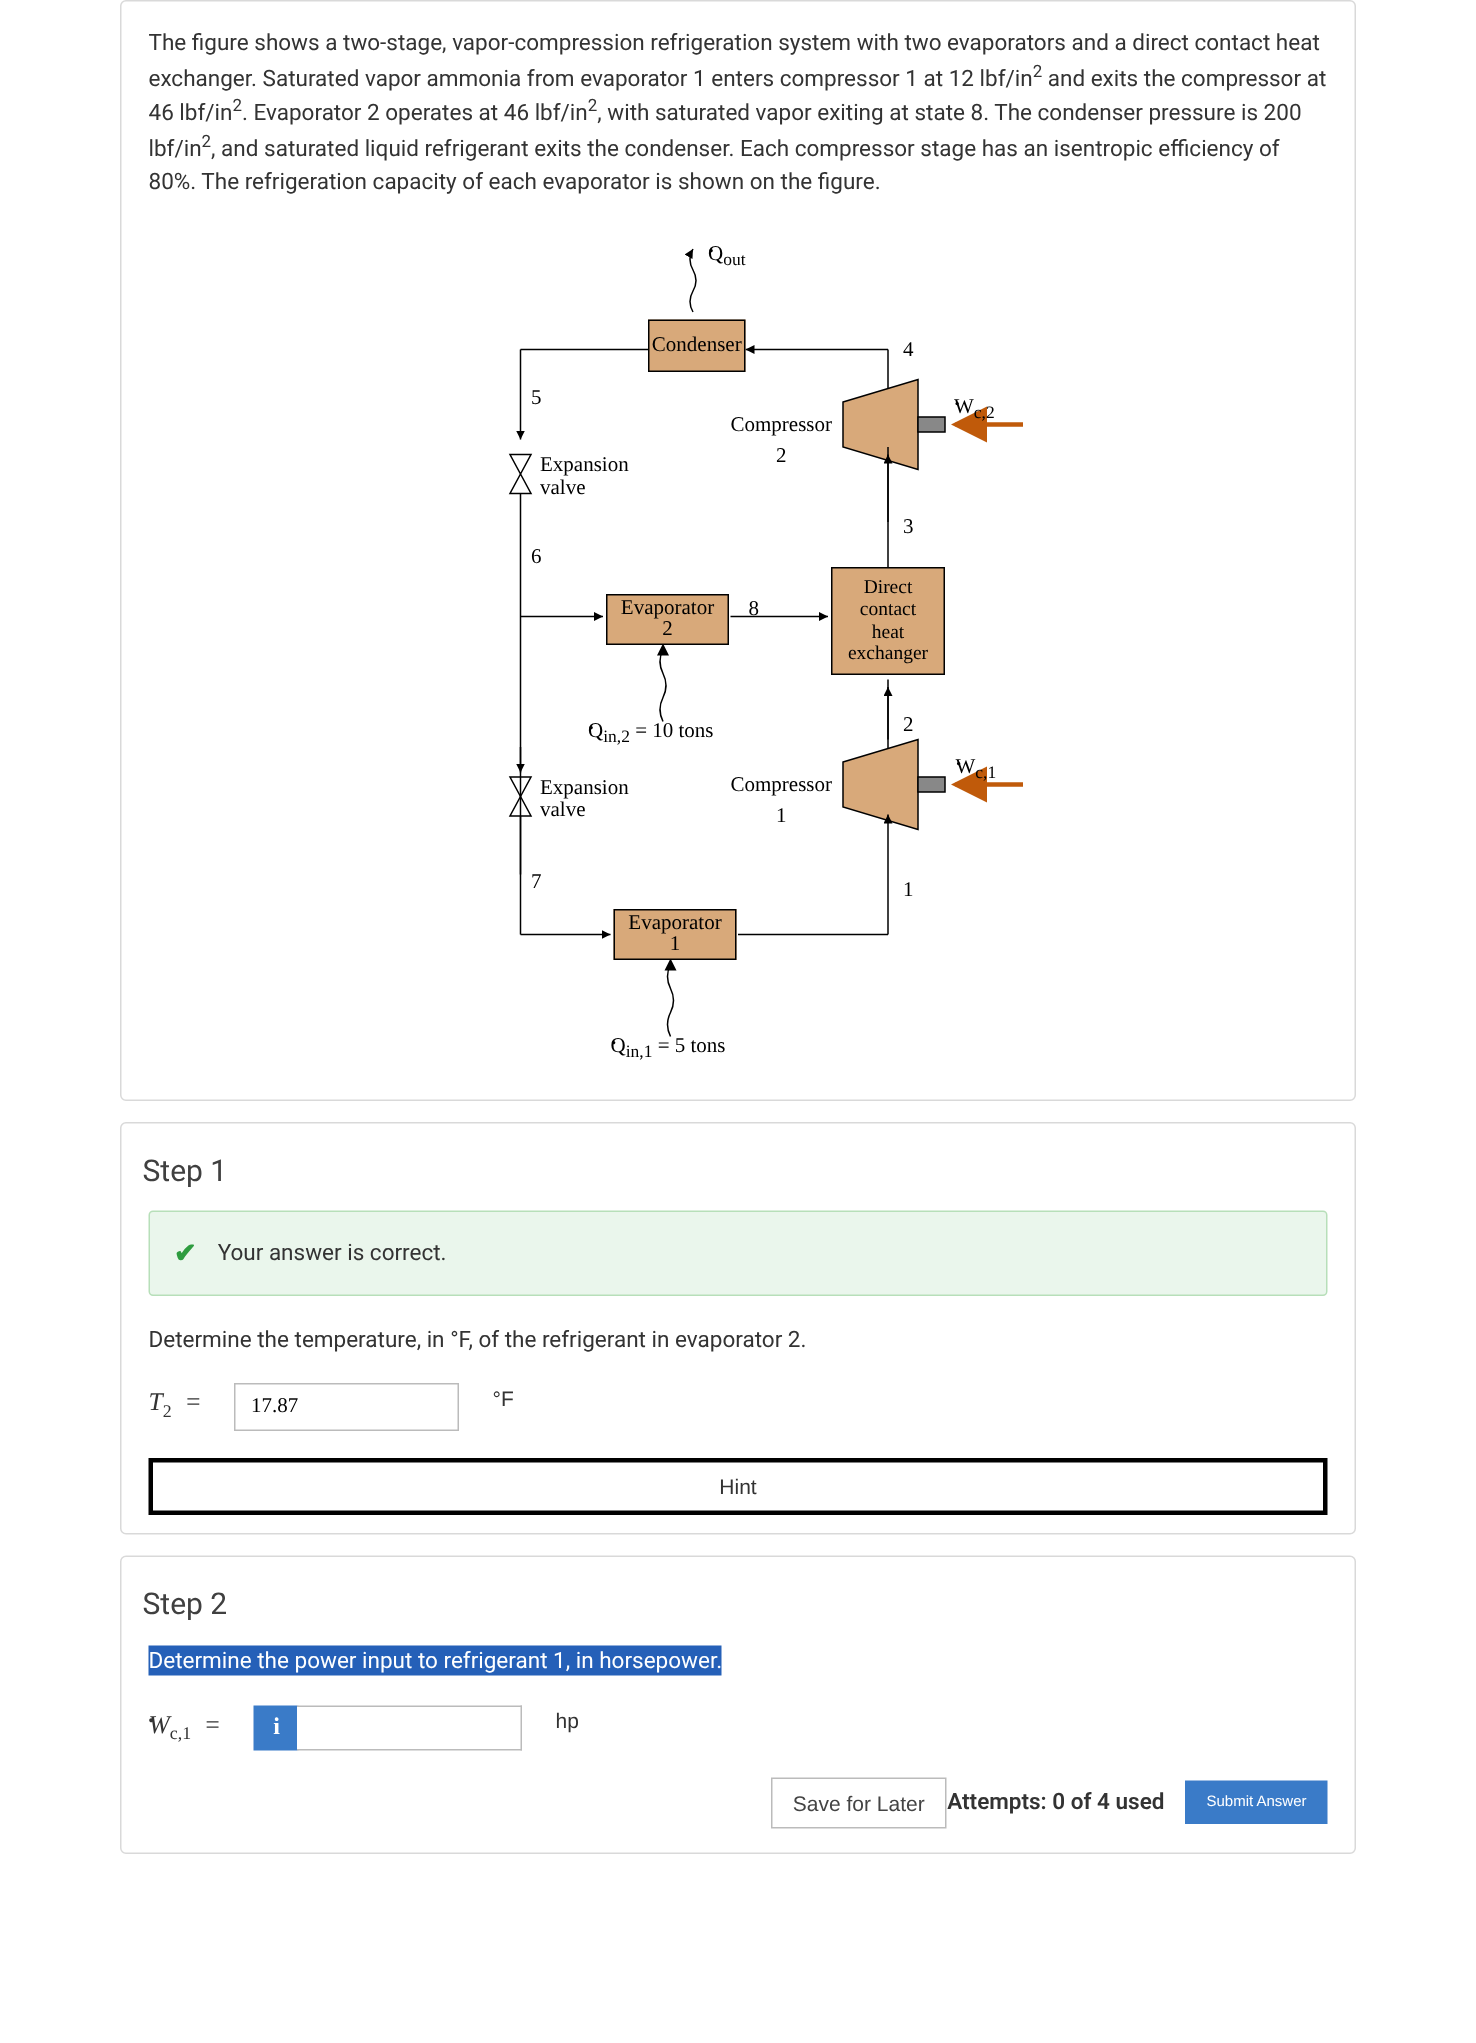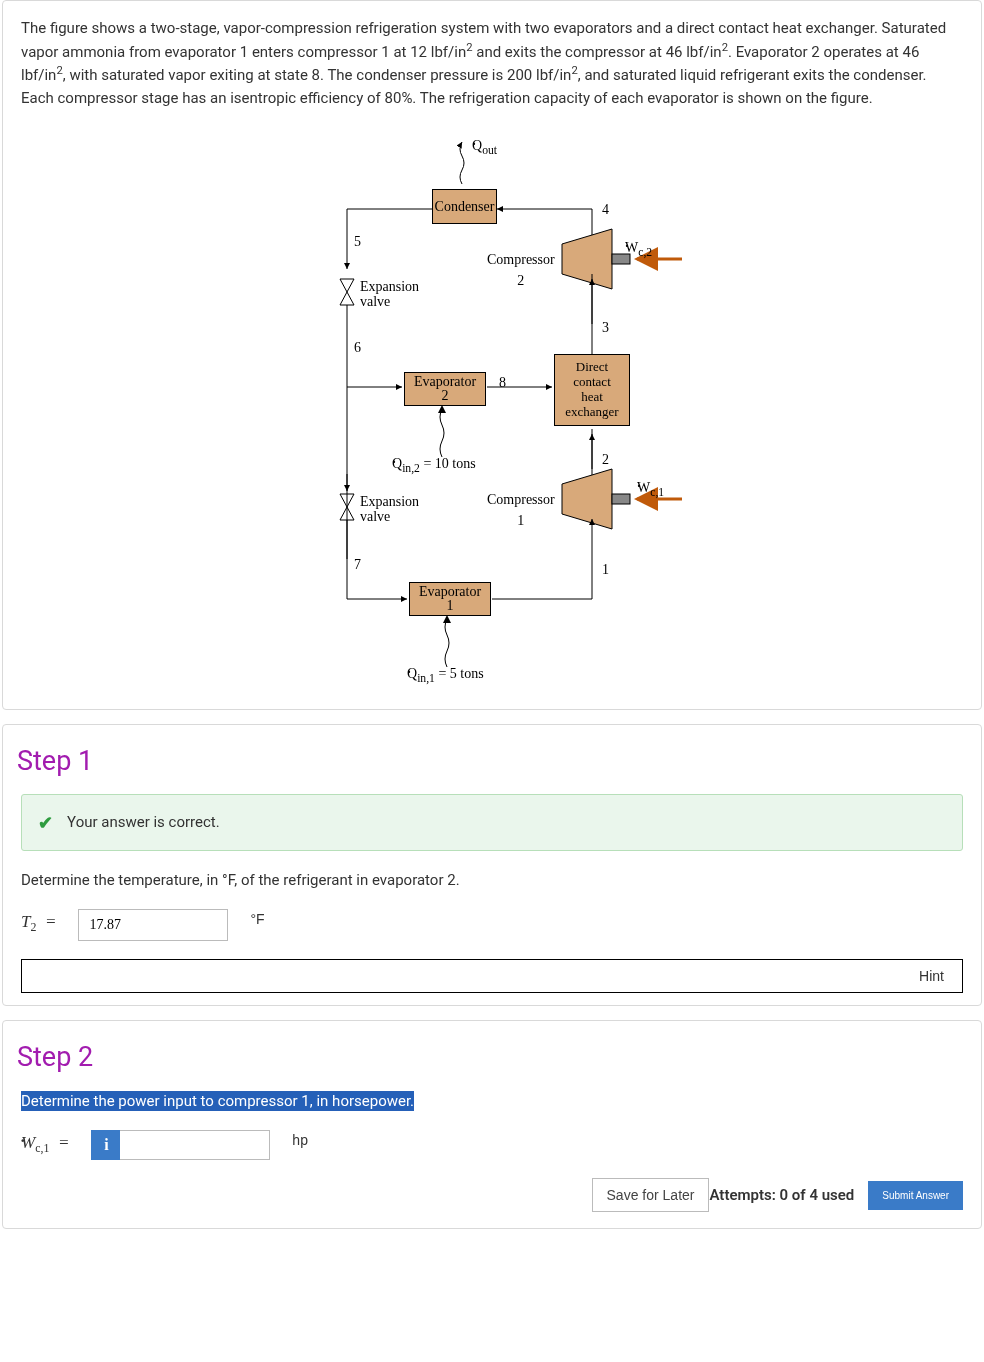--- a/index.html
+++ b/index.html
@@ -1,37 +1,37 @@
 <!DOCTYPE html>
 <html><head>
 <meta charset="utf-8">
 <style>
   * { box-sizing: border-box; margin: 0; padding: 0; }
   body { font-family: -apple-system, BlinkMacSystemFont, "Segoe UI", Roboto, Helvetica, Arial, sans-serif; background: #fff; color: #333; font-size: 15px; line-height: 1.5; }
-  .outer { width: 980px; margin: 0 auto; }
+  .outer { width: 824px; margin: 0 auto; }
   .card { border: 1px solid #d9d9d9; border-radius: 4px; margin-bottom: 14px; background: #fff; }
   .problem { padding: 16px 18px 20px; }
   .problem-text { color: #333; }
   sup { font-size: 0.75em; }
   .figure-wrap { display: flex; justify-content: center; margin-top: 20px; }
   .figure { position: relative; width: 400px; height: 560px; font-family: "Times New Roman", serif; font-size: 15px; color: #000; }
   .figure .box { position: absolute; background: #d8a97a; border: 1px solid #000; text-align: center; display: flex; align-items: center; justify-content: center; font-size: 14px; }
   .figure .lbl { position: absolute; font-size: 14px; }
   .figure .ital { }
   .figure svg { position: absolute; top: 0; left: 0; }
   .step-card { padding: 0 0 0 0; }
-  .step-title { color: #a21caf; font-size: 27px; font-weight: 400; padding: 16px 14px 12px; }
+  .step-title { color: #404040; font-size: 20px; font-weight: 400; padding: 16px 14px 12px; }
   .alert-success { margin: 0 18px 18px; border: 1px solid #b7dfb9; background: #eaf6ec; border-radius: 3px; padding: 14px 16px; display: flex; align-items: center; gap: 14px; color: #333; }
   .alert-success .check { color: #2e9c3f; font-size: 18px; font-weight: bold; }
   .question-text { padding: 0 18px 18px; color: #333; }
   .answer-row { padding: 0 18px 18px; display: flex; align-items: flex-start; gap: 22px; font-family: "Times New Roman", serif; font-style: italic; font-size: 17px; }
   .answer-row sub { font-size: 0.7em; font-style: normal; }
   .input-box { border: 1px solid #bbb; padding: 7px 10px; font-size: 14px; width: 150px; font-style: normal; font-family: Liberation Serif, serif; }
   .unit { font-family: -apple-system, sans-serif; font-style: normal; font-size: 14px; }
-  .hint-btn { margin: 0 18px 12px; display: inline-block; border: 1px solid #000000; background: #fff; padding: 8px 18px; font-size: 14px; color: #333; cursor: pointer; width: calc(100% - 36px); text-align: right; }
+  .hint-btn { margin: 0 18px 12px; display: inline-block; border: 3px solid #000000; background: #fff; padding: 8px 18px; font-size: 14px; color: #333; cursor: pointer; width: calc(100% - 36px); text-align: center; }
   .attempts-row { padding: 0 18px 16px; text-align: right; font-weight: 600; color: #333; }
   .highlighted { background: #2560b8; color: #fff; padding: 1px 0; }
   .info-i { display: inline-flex; width: 30px; height: 30px; background: #3a7bc8; color: #fff; align-items: center; justify-content: center; font-weight: bold; font-style: normal; font-family: Georgia, serif; font-size: 16px; margin-right: -1px; }
   .input-group { display: flex; align-items: stretch; }
   .input-group .input-box { height: 30px; border-left: none; }
   .bottom-row { display: flex; justify-content: flex-end; align-items: center; padding: 0 18px 16px; }
   .save-btn { border: 1px solid #bbb; background: #fff; padding: 8px 14px; font-size: 14px; color: #444; cursor: pointer; }
   .submit-btn { background: #3a7bc8; color: #fff; border: none; padding: 9px 14px; font-size: 10px; cursor: pointer; }
   .bottom-right { display: flex; align-items: center; gap: 14px; }
   .attempts2 { font-weight: 600; }
@@ -106,21 +106,21 @@
 
         <path d="M155,490 Q151,498 155,506 Q159,514 155,522 Q151,530 155,538" stroke="#000" fill="none"></path>
         <polygon points="151,494 159,494 155,486" fill="#000"></polygon>
       </svg>
 
       <div class="box" style="left:140px; top:60px; width:65px; height:35px;">Condenser</div>
       <div class="lbl ital" style="left:180px; top:6px;"><span class="dot-over">Q</span><sub>out</sub></div>
       <div class="lbl" style="left:62px; top:102px;">5</div>
       <div class="lbl" style="left:310px; top:70px;">4</div>
       <div class="lbl" style="left:68px; top:150px; width:70px; line-height:1.1;">Expansion<br>valve</div>
-      <div class="lbl ital" style="left:333px; top:108px;"><span class="dot-over">W</span><sub>c,2</sub></div>
+      <div class="lbl ital" style="left:344px; top:108px;"><span class="dot-over">W</span><sub>c,2</sub></div>
       <div class="lbl" style="left:195px; top:120px; text-align:center;">Compressor<br>2</div>
       <div class="lbl" style="left:62px; top:208px;">6</div>
       <div class="lbl" style="left:310px; top:188px;">3</div>
       <div class="box" style="left:112px; top:243px; width:82px; height:34px; flex-direction:column; line-height:1;">Evaporator<br>2</div>
       <div class="lbl" style="left:207px; top:243px;">8</div>
       <div class="box" style="left:262px; top:225px; width:76px; height:72px; flex-direction:column; line-height:1.15; font-size:13px;">Direct<br>contact<br>heat<br>exchanger</div>
       <div class="lbl ital" style="left:100px; top:324px;"><span class="dot-over">Q</span><sub>in,2</sub> = 10 tons</div>
       <div class="lbl" style="left:310px; top:320px;">2</div>
       <div class="lbl" style="left:68px; top:365px; width:70px; line-height:1.1;">Expansion<br>valve</div>
       <div class="lbl" style="left:195px; top:360px; text-align:center;">Compressor<br>1</div>
@@ -144,21 +144,21 @@
     <span><i>T</i><sub>2</sub> &nbsp;=</span>
     <input class="input-box" type="text" value="17.87" style="">
     <span class="unit">°F</span>
   </div>
   <button class="hint-btn">Hint</button>
 </div>
 
 <div class="card step-card">
   <div class="step-title">Step 2</div>
   <div class="question-text">
-    <span class="highlighted">Determine the power input to compressor 1, in horsepower.</span>
+    <span class="highlighted">Determine the power input to refrigerant 1, in horsepower.</span>
   </div>
   <div class="answer-row">
     <span><span class="dot-over"><i>W</i></span><sub>c,1</sub> &nbsp;=</span>
     <span class="input-group">
       <span class="info-i">i</span>
       <input class="input-box" type="text" style="">
     </span>
     <span class="unit">hp</span>
   </div>
   <div class="bottom-row">

